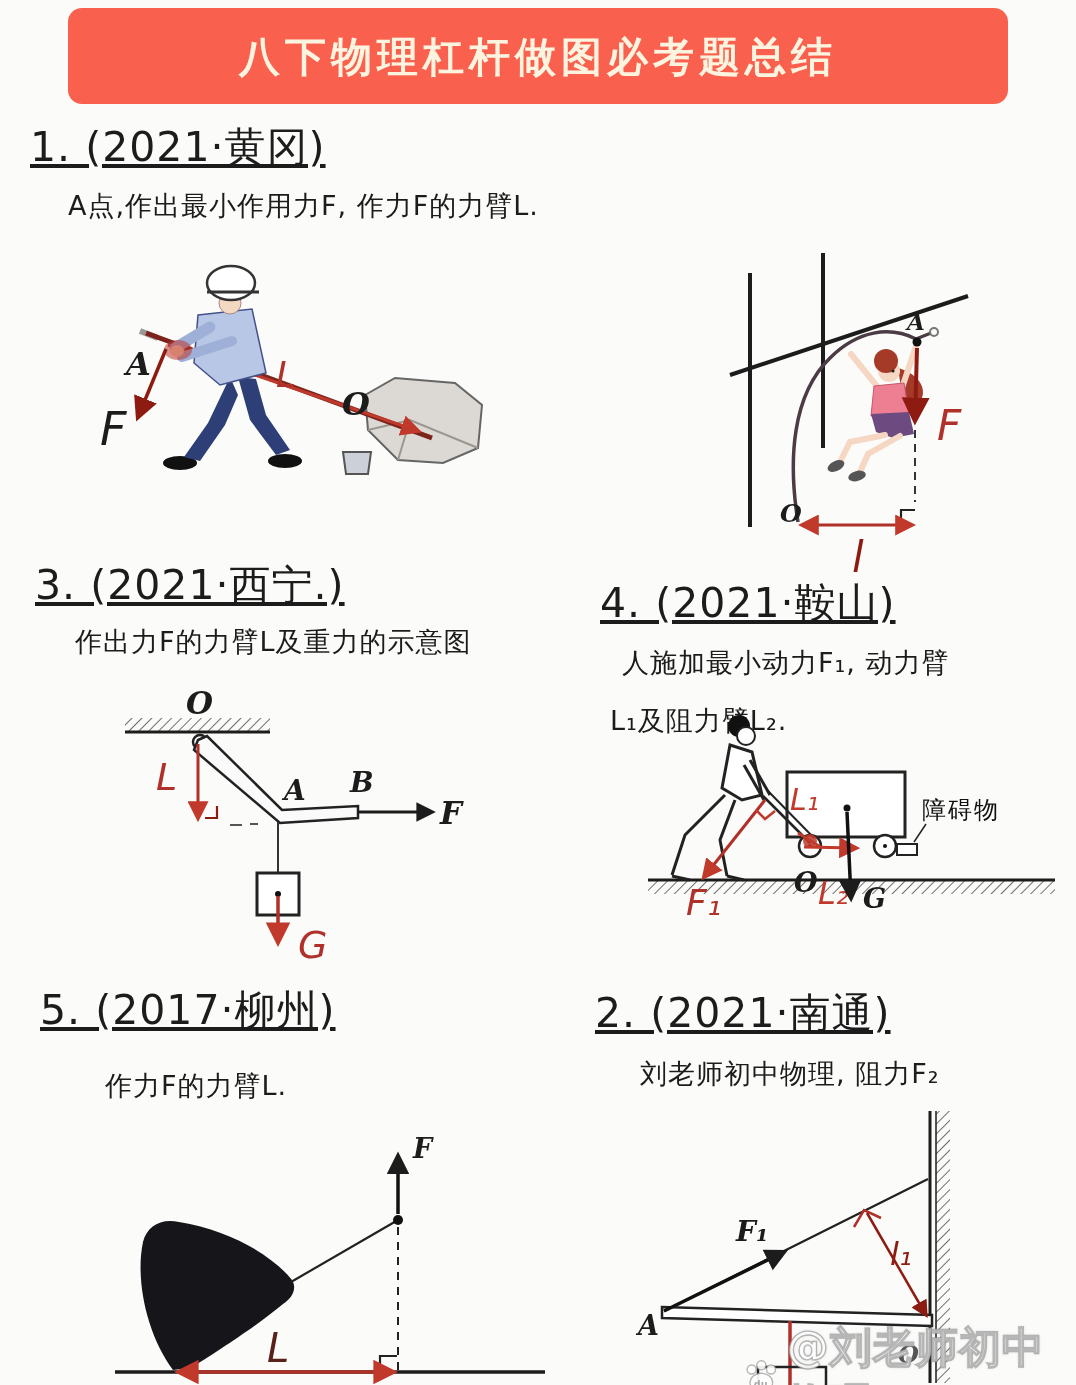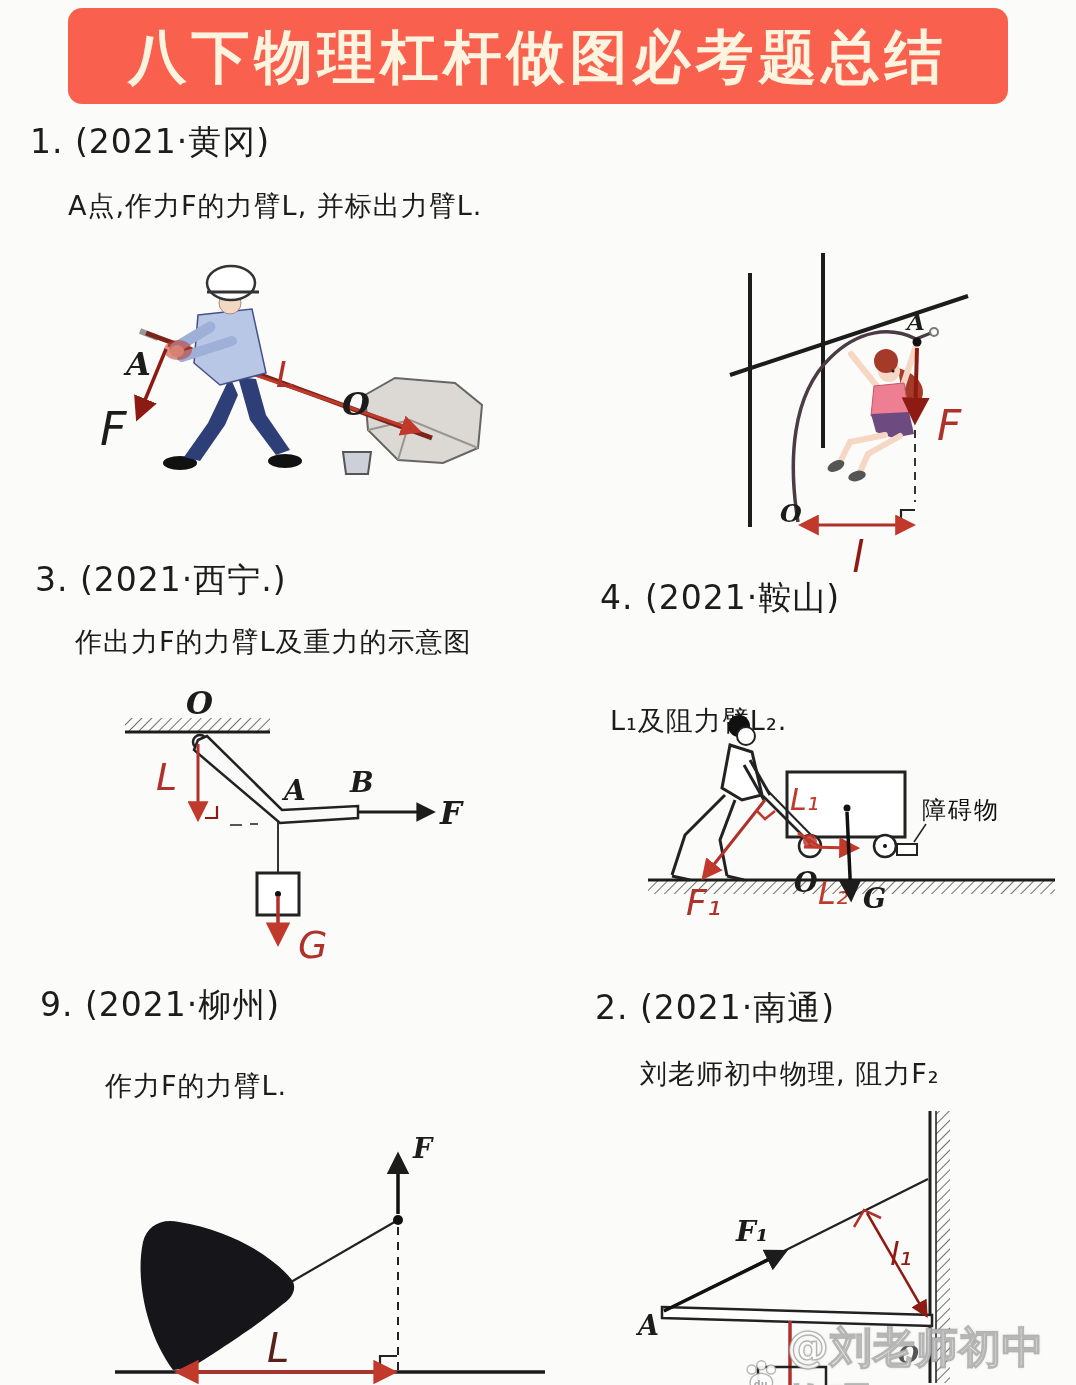--- a/index.html
+++ b/index.html
@@ -1,22 +1,22 @@
 <!DOCTYPE html>
 <html><head>
 <meta charset="utf-8">
 <style>
   html,body{margin:0;padding:0;background:#e8e8e8;}
   #page{position:relative;width:1076px;height:1385px;background:#fbfbf9;overflow:hidden;
         font-family:"DejaVu Sans",sans-serif;}
   .banner{position:absolute;left:68px;top:8px;width:940px;height:96px;background:#f9604d;
-          border-radius:14px;color:#fdf4e0;font-size:58px;font-weight:bold;letter-spacing:5px;
+          border-radius:14px;color:#fdf4e0;font-size:41px;font-weight:bold;letter-spacing:5px;
           text-align:center;line-height:98px;}
   .hw{position:absolute;color:#1c1c1c;white-space:nowrap;}
-  .header{font-size:33px;letter-spacing:1px;}
+  .header{font-size:41px;letter-spacing:1px;text-decoration:underline;}
   .task{font-size:27px;letter-spacing:1px;}
   .diagram{position:absolute;}
   .watermark{position:absolute;left:742px;top:1320px;display:flex;align-items:center;gap:6px;
              z-index:10;pointer-events:none;}
   .watermark .wm-text{font-size:42px;font-weight:bold;color:rgba(255,255,255,0.92);
              -webkit-text-stroke:1.3px rgba(145,145,145,0.65);letter-spacing:1px;
              text-shadow:0 0 3px rgba(130,130,130,0.35);}
   svg text{user-select:none;}
   .lbl-print{font-family:"DejaVu Serif",serif;font-style:italic;font-weight:bold;}
   .lbl-hand{font-family:"DejaVu Sans",sans-serif;font-style:italic;}
@@ -39,21 +39,21 @@
         </marker>
       <marker id="ah-dred" viewBox="0 0 10 10" refX="8" refY="5" markerWidth="7" markerHeight="7" orient="auto-start-reverse">
         <path d="M0,0 L10,5 L0,10 z" fill="#8e1b12"></path>
         </marker>
     </defs>
   </svg>
 
   <div class="banner">八下物理杠杆做图必考题总结</div>
 
   <div class="hw header" style="left:30px;top:120px">1. (2021·黄冈)</div>
-  <div class="hw task" style="left:68px;top:188px">A点,作力F的力臂L, 并标出力臂L.</div>
+  <div class="hw task" style="left:68px;top:188px">A点,作出最小作用力F, 作力F的力臂L.</div>
 
   <svg class="diagram" style="left:80px;top:245px" width="430" height="290" viewBox="0 0 430 290">
 
     <g>
       <polygon points="285,150 315,133 375,138 402,160 398,203 363,218 318,215 288,185" fill="#dcd9d4" stroke="#666" stroke-width="2"></polygon>
       <polyline points="288,185 330,175 398,203" fill="none" stroke="#9a968f" stroke-width="2"></polyline>
       <polyline points="330,175 318,215" fill="none" stroke="#9a968f" stroke-width="2"></polyline>
     </g>
 
     <path d="M 263 207 L 291 207 L 288 229 L 266 229 Z" fill="#ccd0d8" stroke="#555" stroke-width="2"></path>
@@ -141,20 +141,21 @@
     <text x="340" y="134" class="lbl-print" font-size="31" fill="#1c1c1c">F</text>
 
     <line x1="178" y1="132" x2="178" y2="183" stroke="#333" stroke-width="2"></line>
     <rect x="157" y="183" width="42" height="42" fill="#fff" stroke="#222" stroke-width="3"></rect>
     <circle cx="178" cy="204" r="3" fill="#111"></circle>
     <line x1="178" y1="206" x2="178" y2="252" stroke="#b0302a" stroke-width="3.5" marker-end="url(#ah-red)"></line>
     <text x="198" y="268" class="lbl-hand" font-size="38" fill="#b0302a">G</text>
   </svg>
 
   <div class="hw header" style="left:600px;top:576px">4. (2021·鞍山)</div>
+  <div class="hw task" style="left:622px;top:645px">人施加最小动力F₁, 动力臂</div>
   <div class="hw task" style="left:610px;top:703px">L₁及阻力臂L₂.</div>
 
   <svg class="diagram" style="left:630px;top:700px" width="440" height="255" viewBox="0 0 440 255">
     <rect x="18" y="181" width="407" height="13" fill="url(#hatch)"></rect>
     <line x1="18" y1="180" x2="425" y2="180" stroke="#1c1c1c" stroke-width="3"></line>
 
     <rect x="157" y="72" width="118" height="65" fill="#fff" stroke="#222" stroke-width="3"></rect>
     <circle cx="217" cy="108" r="3.5" fill="#111"></circle>
     <circle cx="180" cy="146" r="11" fill="#fff" stroke="#222" stroke-width="2.5"></circle>
     <circle cx="180" cy="146" r="2" fill="#111"></circle>
@@ -185,21 +186,21 @@
     <text x="160" y="110" class="lbl-hand" font-size="30" fill="#c0392b">L₁</text>
     <circle cx="180" cy="141" r="7" fill="#c0392b" opacity="0.85"></circle>
     <line x1="168" y1="133" x2="192" y2="148" stroke="#c0392b" stroke-width="3"></line>
     <line x1="174" y1="147" x2="226" y2="148" stroke="#c0392b" stroke-width="3" marker-end="url(#ah-red)"></line>
     <text x="164" y="192" class="lbl-print" font-size="27" fill="#1c1c1c">O</text>
     <text x="188" y="204" class="lbl-hand" font-size="32" fill="#c0392b">L₂</text>
     <line x1="217" y1="112" x2="221" y2="198" stroke="#111" stroke-width="3.5" marker-end="url(#ah-black)"></line>
     <text x="233" y="208" class="lbl-print" font-size="27" fill="#1c1c1c">G</text>
   </svg>
 
-  <div class="hw header" style="left:40px;top:983px">9. (2021·柳州)</div>
+  <div class="hw header" style="left:40px;top:983px">5. (2017·柳州)</div>
   <div class="hw task" style="left:105px;top:1068px">作力F的力臂L.</div>
 
   <svg class="diagram" style="left:95px;top:1130px" width="465" height="255" viewBox="0 0 465 255">
     <line x1="20" y1="242" x2="450" y2="242" stroke="#1c1c1c" stroke-width="3.5"></line>
     <path d="M 78 240 C 52 205, 40 150, 48 112 C 52 96, 66 88, 84 92 C 135 100, 178 126, 197 150 C 202 158, 198 168, 188 174 C 162 196, 118 224, 96 238 Z" fill="#15151a"></path>
     <line x1="196" y1="152" x2="303" y2="90" stroke="#222" stroke-width="2.2"></line>
     <circle cx="303" cy="90" r="5" fill="#111"></circle>
     <line x1="303" y1="84" x2="303" y2="26" stroke="#111" stroke-width="3.5" marker-end="url(#ah-black)"></line>
     <text x="318" y="28" class="lbl-print" font-size="27" fill="#1c1c1c">F</text>
     <line x1="303" y1="97" x2="303" y2="240" stroke="#222" stroke-width="2" stroke-dasharray="8 7"></line>

